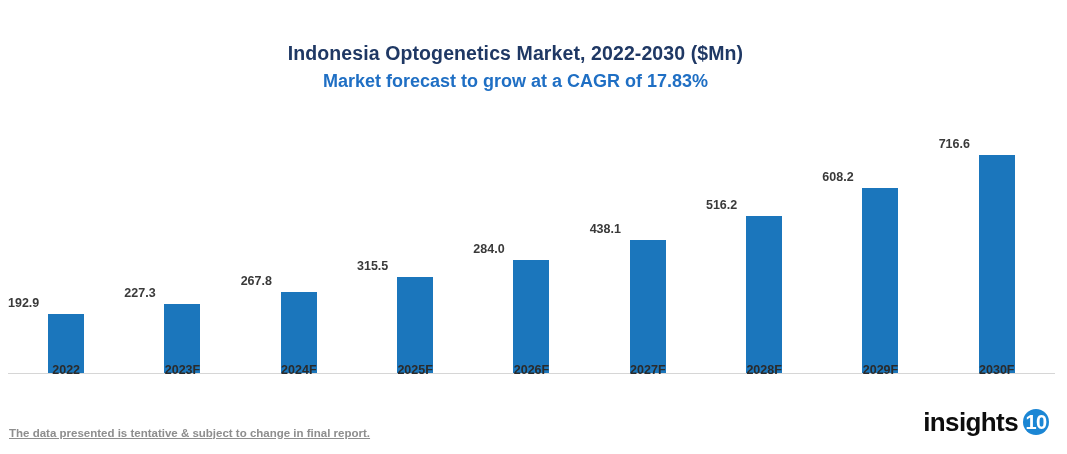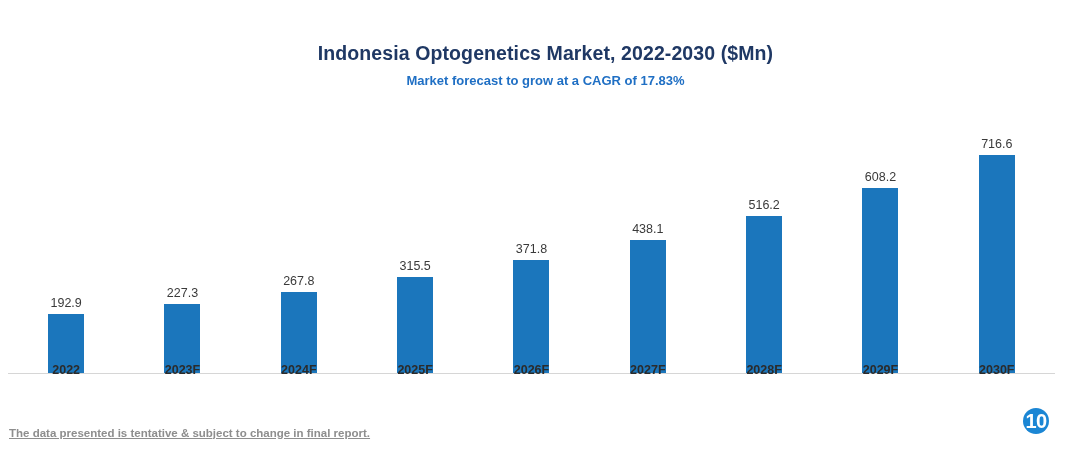--- a/index.html
+++ b/index.html
@@ -22,32 +22,31 @@
     background: #ffffff;
   }
 
   
   .title-block {
     position: absolute;
     left: 0;
     top: 40px;
     width: 1031px;
     text-align: center;
-    padding-left: 30px;
   }
   .chart-title {
     font-size: 19.5px;
     font-weight: bold;
     color: #1f3864;
     letter-spacing: 0.1px;
     line-height: 26px;
     white-space: nowrap;
   }
   .chart-subtitle {
-    font-size: 13px;
+    font-size: 18px;
     font-weight: bold;
     color: #1f6fc4;
     line-height: 22px;
     margin-top: 4px;
     white-space: nowrap;
   }
 
   
   .plot {
     position: absolute;
@@ -71,23 +70,23 @@
     position: relative;
     display: flex;
     flex-direction: column;
     justify-content: flex-end;
     align-items: center;
   }
   .bar-value {
     position: absolute;
     left: 0;
     width: 100%;
-    text-align: center;
+    text-align: left;
     font-size: 12.5px;
-    font-weight: normal;
+    font-weight: bold;
     color: #3a3a3a;
     line-height: 15px;
     white-space: nowrap;
   }
   .bar {
     width: 36px;
     background: #1b76bc;
     position: relative;
   }
   .axis-line {
@@ -178,21 +177,21 @@
       </div>
       <div class="bar-slot">
         <div class="bar-value" style="bottom: 84.4686px;">267.8</div>
         <div class="bar" style="height: 81.4686px; background: rgb(27, 118, 188);"></div>
       </div>
       <div class="bar-slot">
         <div class="bar-value" style="bottom: 98.9796px;">315.5</div>
         <div class="bar" style="height: 95.9796px; background: rgb(27, 118, 188);"></div>
       </div>
       <div class="bar-slot">
-        <div class="bar-value" style="bottom: 116.107px;">371.8</div>
+        <div class="bar-value" style="bottom: 116.107px;">284.0</div>
         <div class="bar" style="height: 113.107px; background: rgb(27, 118, 188);"></div>
       </div>
       <div class="bar-slot">
         <div class="bar-value" style="bottom: 136.276px;">438.1</div>
         <div class="bar" style="height: 133.276px; background: rgb(27, 118, 188);"></div>
       </div>
       <div class="bar-slot">
         <div class="bar-value" style="bottom: 160.035px;">516.2</div>
         <div class="bar" style="height: 157.035px; background: rgb(27, 118, 188);"></div>
       </div>
@@ -218,16 +217,17 @@
       <div class="cat-label">2028F</div>
       <div class="cat-label">2029F</div>
       <div class="cat-label">2030F</div>
     </div>
 
   </div>
 
   <div class="footnote">The data presented is tentative &amp; subject to change in final report.</div>
 
   <div class="logo">
+    <span class="logo-word">insights</span>
     <span class="logo-badge">10</span>
   </div>
 
 </div>
 
 </body></html>

